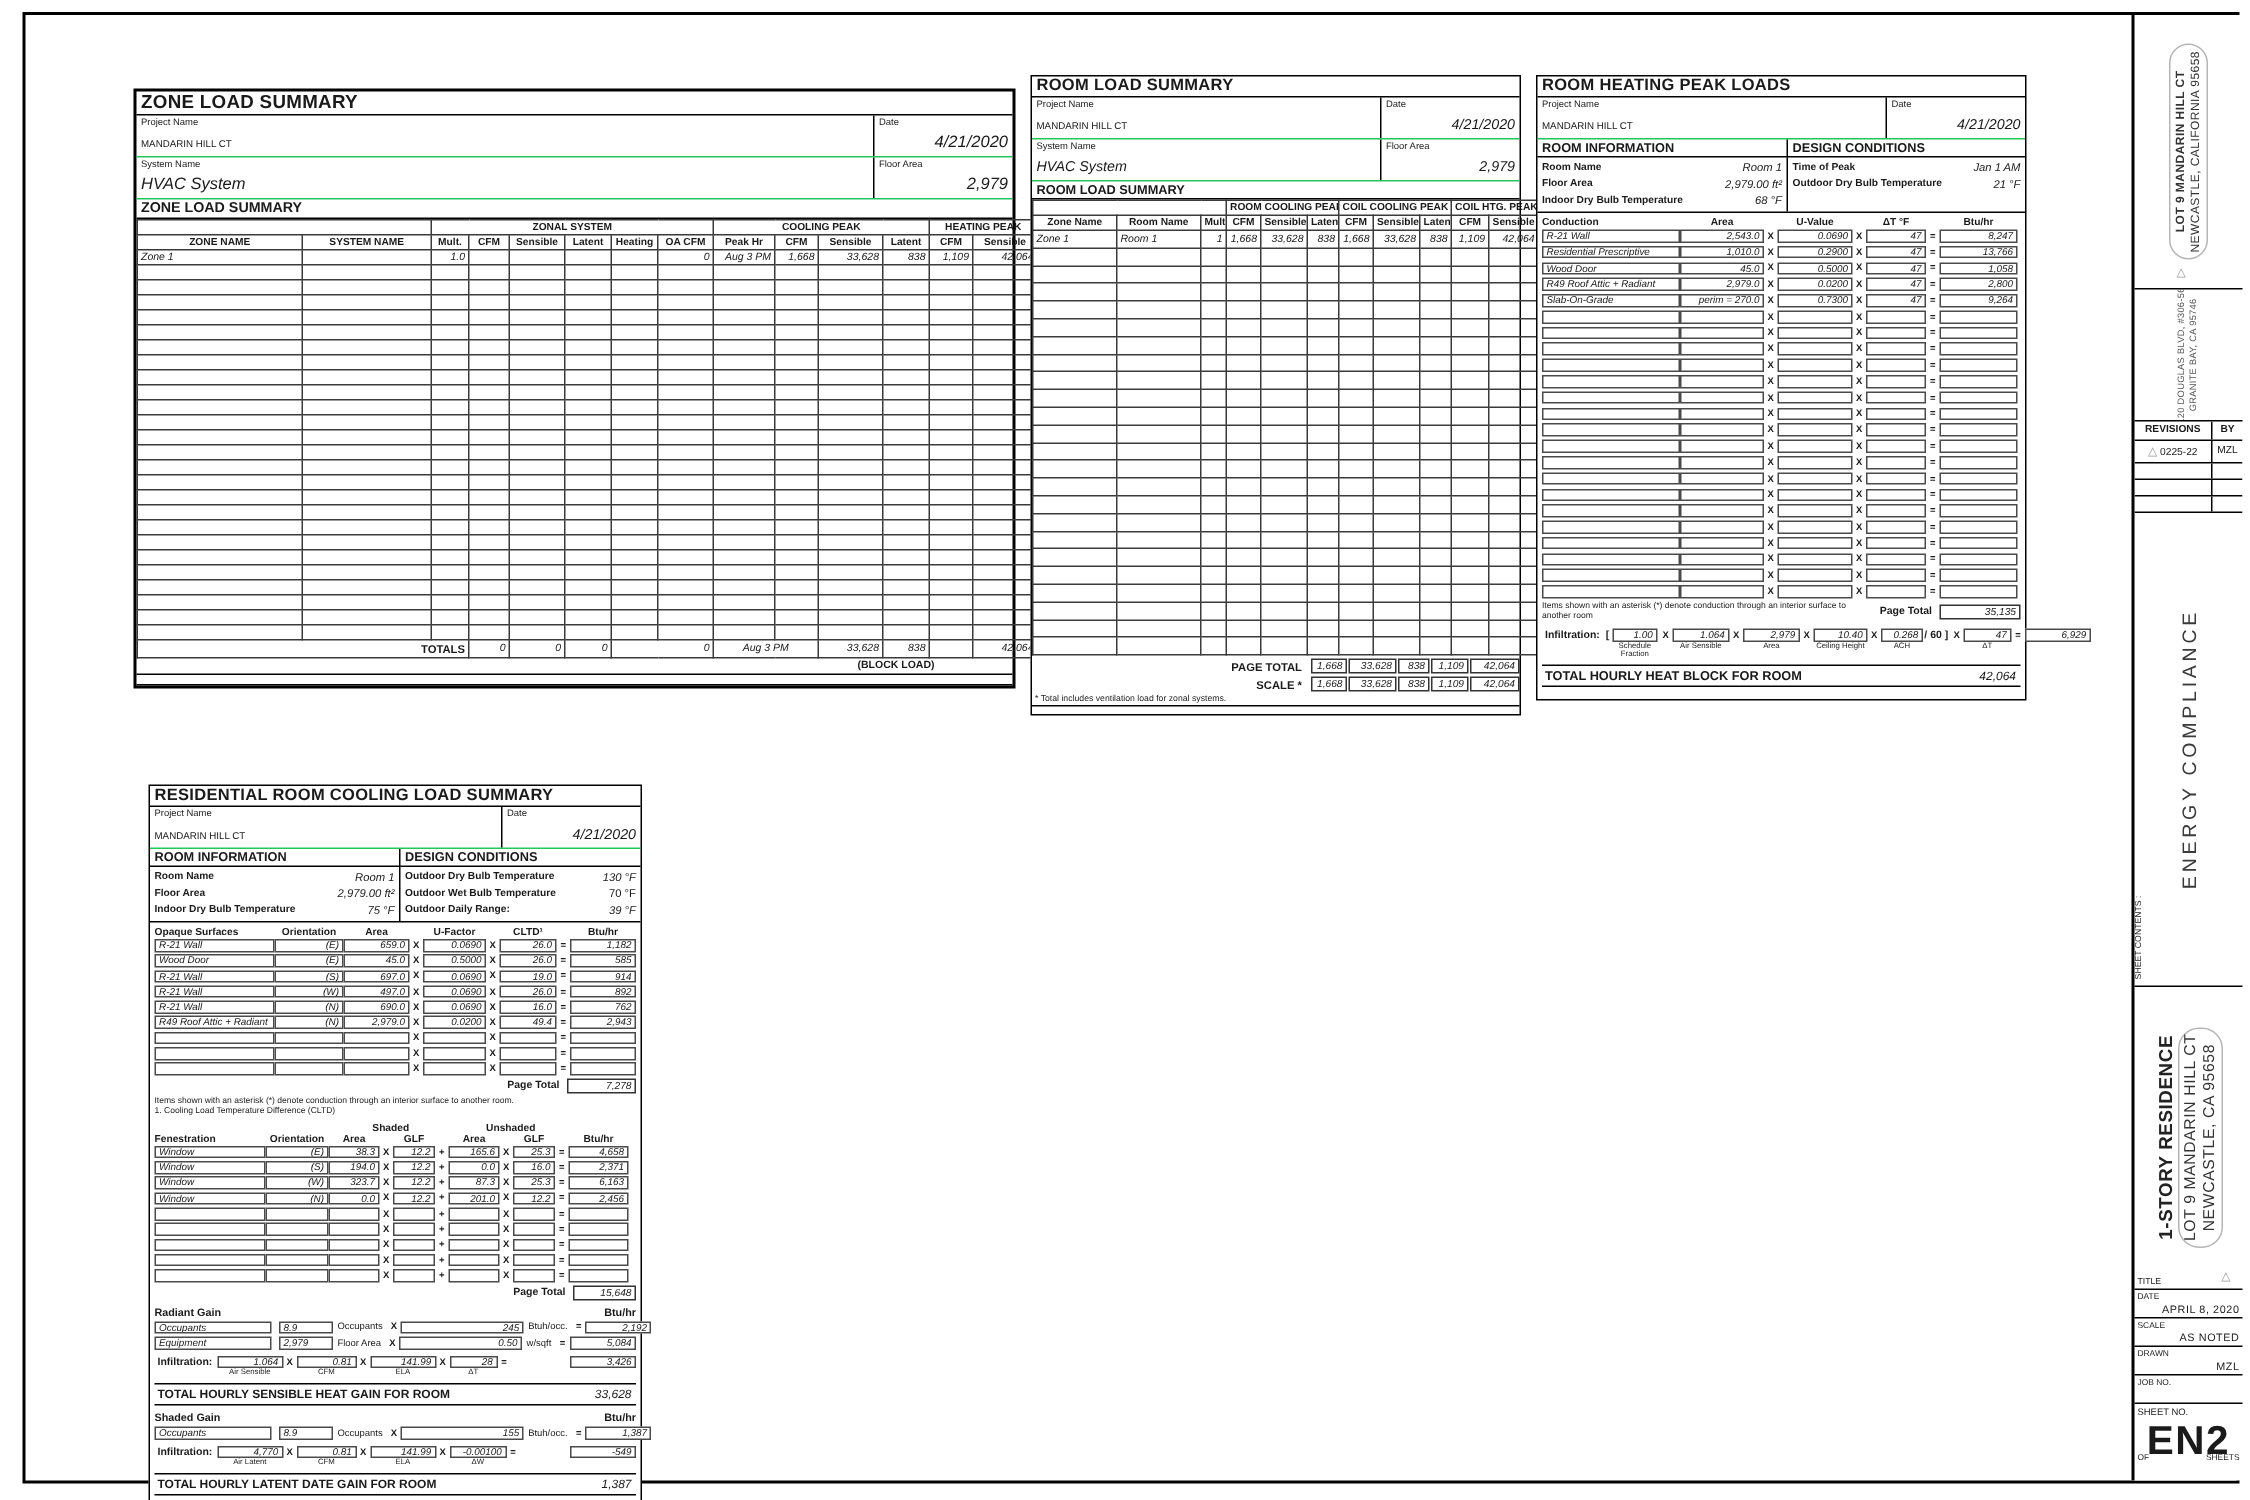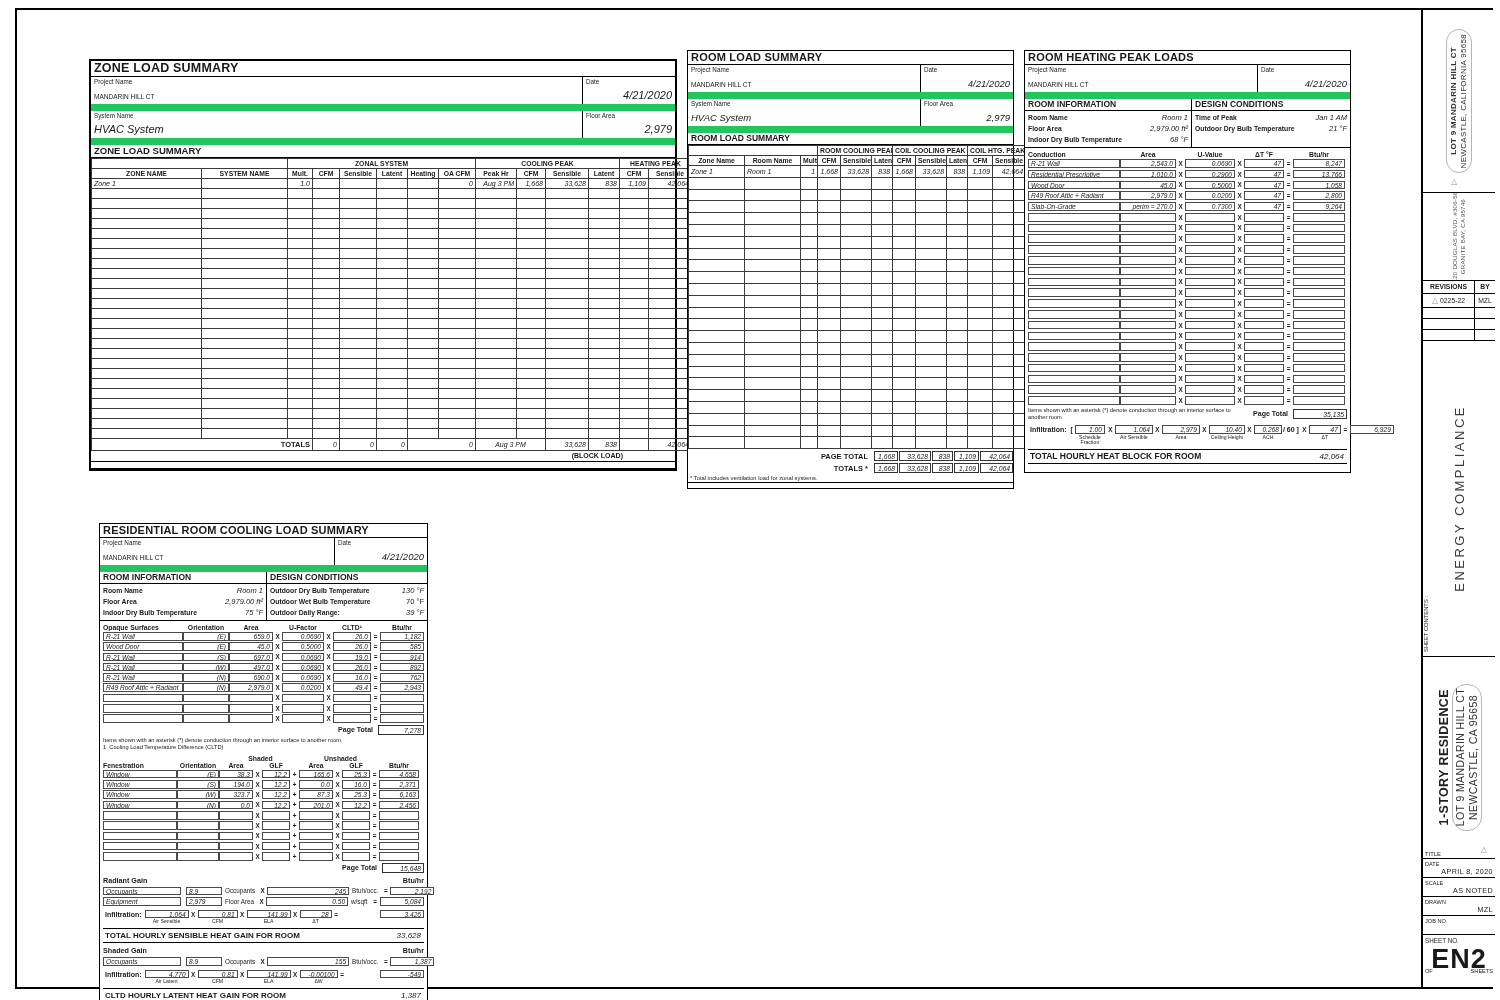--- a/index.html
+++ b/index.html
@@ -4,21 +4,21 @@
 <style>
   *{box-sizing:border-box;margin:0;padding:0}
   html,body{width:1500px;height:1000px;background:#fff;overflow:hidden}
   body{font-family:"Liberation Sans",sans-serif;color:#1a1a1a;position:relative}
   .frame{position:absolute;left:15px;top:8px;width:1478px;height:981px;border:2px solid #000;background:#fff}
   .doc{position:absolute;background:#fff;border:1.5px solid #000}
 
   
   .t-title{font-weight:bold;font-size:12.5px;line-height:15px;padding:0 3px;border-bottom:1px solid #000;letter-spacing:.2px}
   .t-title.sm{font-size:11px;line-height:13px}
-  .info-row{display:flex;border-bottom:7px solid #22c55e}
+  .info-row{display:flex;border-bottom:1px solid #22c55e}
   .info-main{flex:1;padding:0 3px 1px;border-right:1px solid #000;overflow:hidden}
   .info-side{width:92px;padding:0 3px 1px;text-align:right}
   .info-side .lbl{text-align:left}
   .lbl{display:block;font-size:6.3px;color:#222;line-height:7px;padding-top:1px}
   .v-sm{font-size:6.5px;line-height:8px}
   .v-it{font-style:italic;font-size:11px;line-height:12px}
   .v-it.sm{font-size:9.5px}
   .sec-bar{font-weight:bold;font-size:9.5px;line-height:12px;padding:0 3px;border-bottom:1px solid #000}
   .sec-bar.sm{font-size:8.5px;line-height:11px}
 
@@ -993,21 +993,21 @@
       </table>
     <div class="rt-row">
       <span class="rt-label">PAGE TOTAL</span>
       <span class="rt-box" style="width:24px">1,668</span>
       <span class="rt-box" style="width:32px">33,628</span>
       <span class="rt-box" style="width:21px">838</span>
       <span class="rt-box" style="width:25px">1,109</span>
       <span class="rt-box" style="width:33px">42,064</span>
     </div>
     <div class="rt-row">
-      <span class="rt-label">TOTALS *</span>
+      <span class="rt-label">SCALE *</span>
       <span class="rt-box" style="width:24px">1,668</span>
       <span class="rt-box" style="width:32px">33,628</span>
       <span class="rt-box" style="width:21px">838</span>
       <span class="rt-box" style="width:25px">1,109</span>
       <span class="rt-box" style="width:33px">42,064</span>
     </div>
     <div class="footnote">* Total includes ventilation load for zonal systems.</div>
     <div class="strip" style="border-top:1px solid #000;border-bottom:none;height:6px"></div>
   </section>
 
@@ -1744,21 +1744,21 @@
           </span>
         <span class="op">X</span>
         <span class="stack">
             <span class="bx" style="width:38px">-0.00100</span>
             <span class="sub">ΔW</span>
           </span>
         <span class="op">=</span>
         <span class="bx inf-res" style="width:44px">-549</span>
       </div>
       <div class="total-bar">
-        <span class="tb-l" style="font-size:8px">CLTD HOURLY LATENT HEAT GAIN FOR ROOM</span>
+        <span class="tb-l" style="font-size:8px">TOTAL HOURLY LATENT DATE GAIN FOR ROOM</span>
         <span class="tb-v">1,387</span>
       </div>
       <div style="height:6px"></div>
     </div>
   </section>
 
   <aside class="tb">
     <div class="tb-sec" style="height:183px;display:flex;align-items:center;justify-content:center">
       <div class="cloudbox">
         <span class="vtext addr-line" style="font-weight:bold">LOT 9 MANDARIN HILL CT</span>

